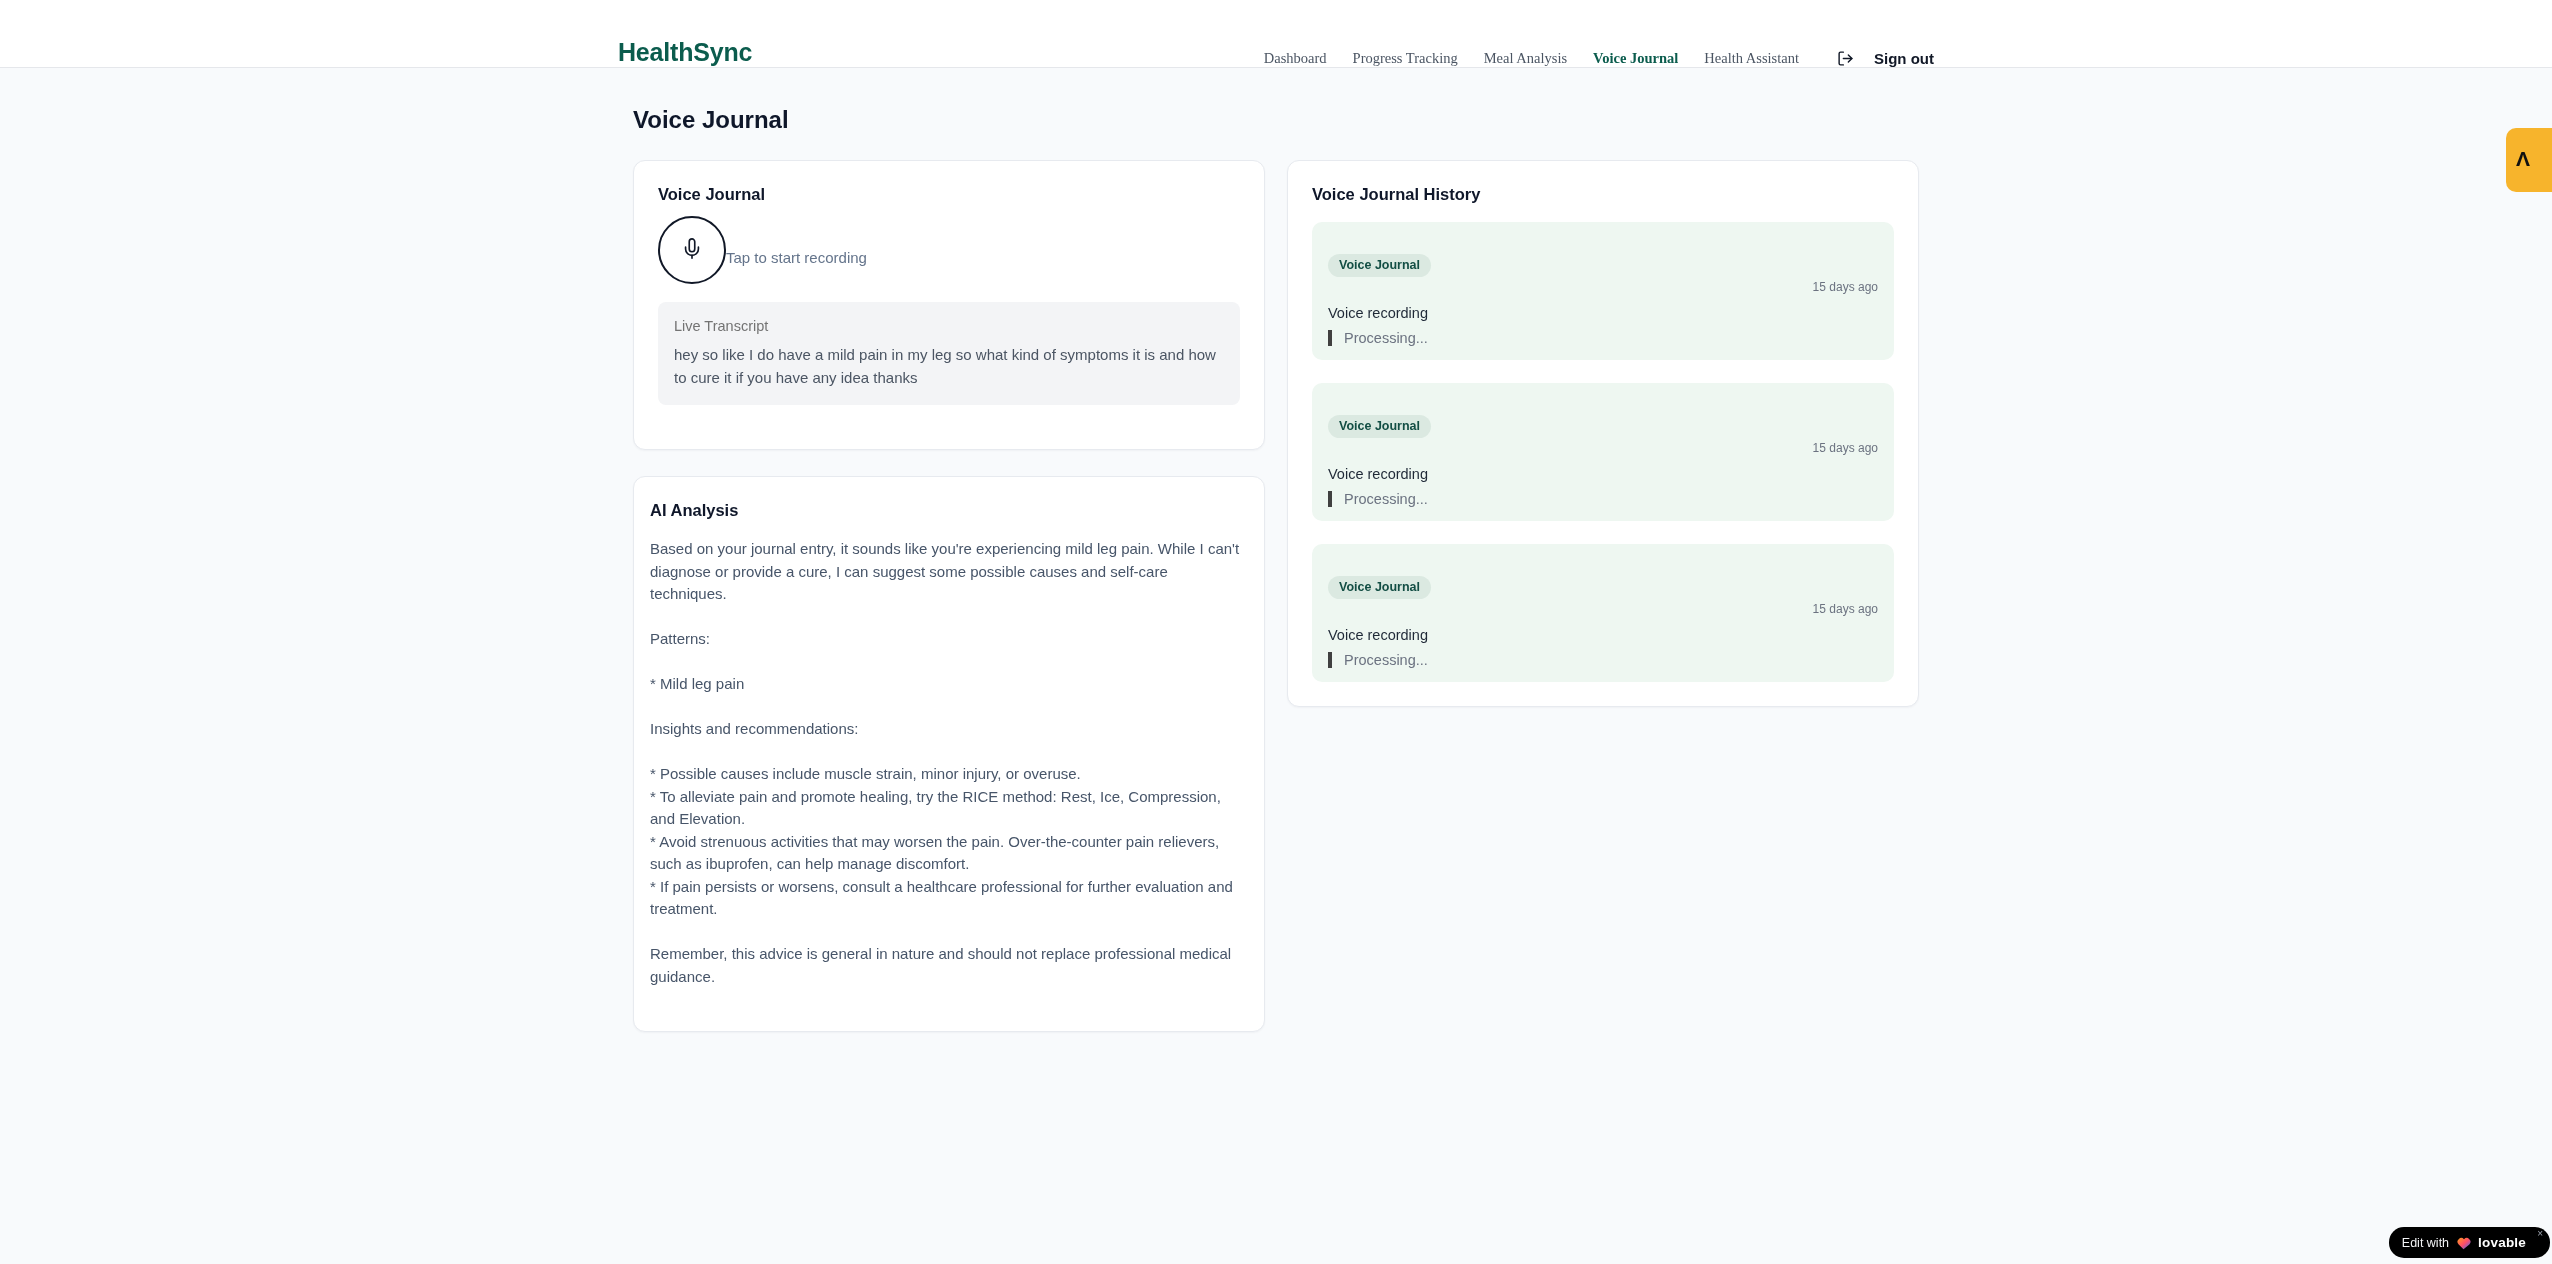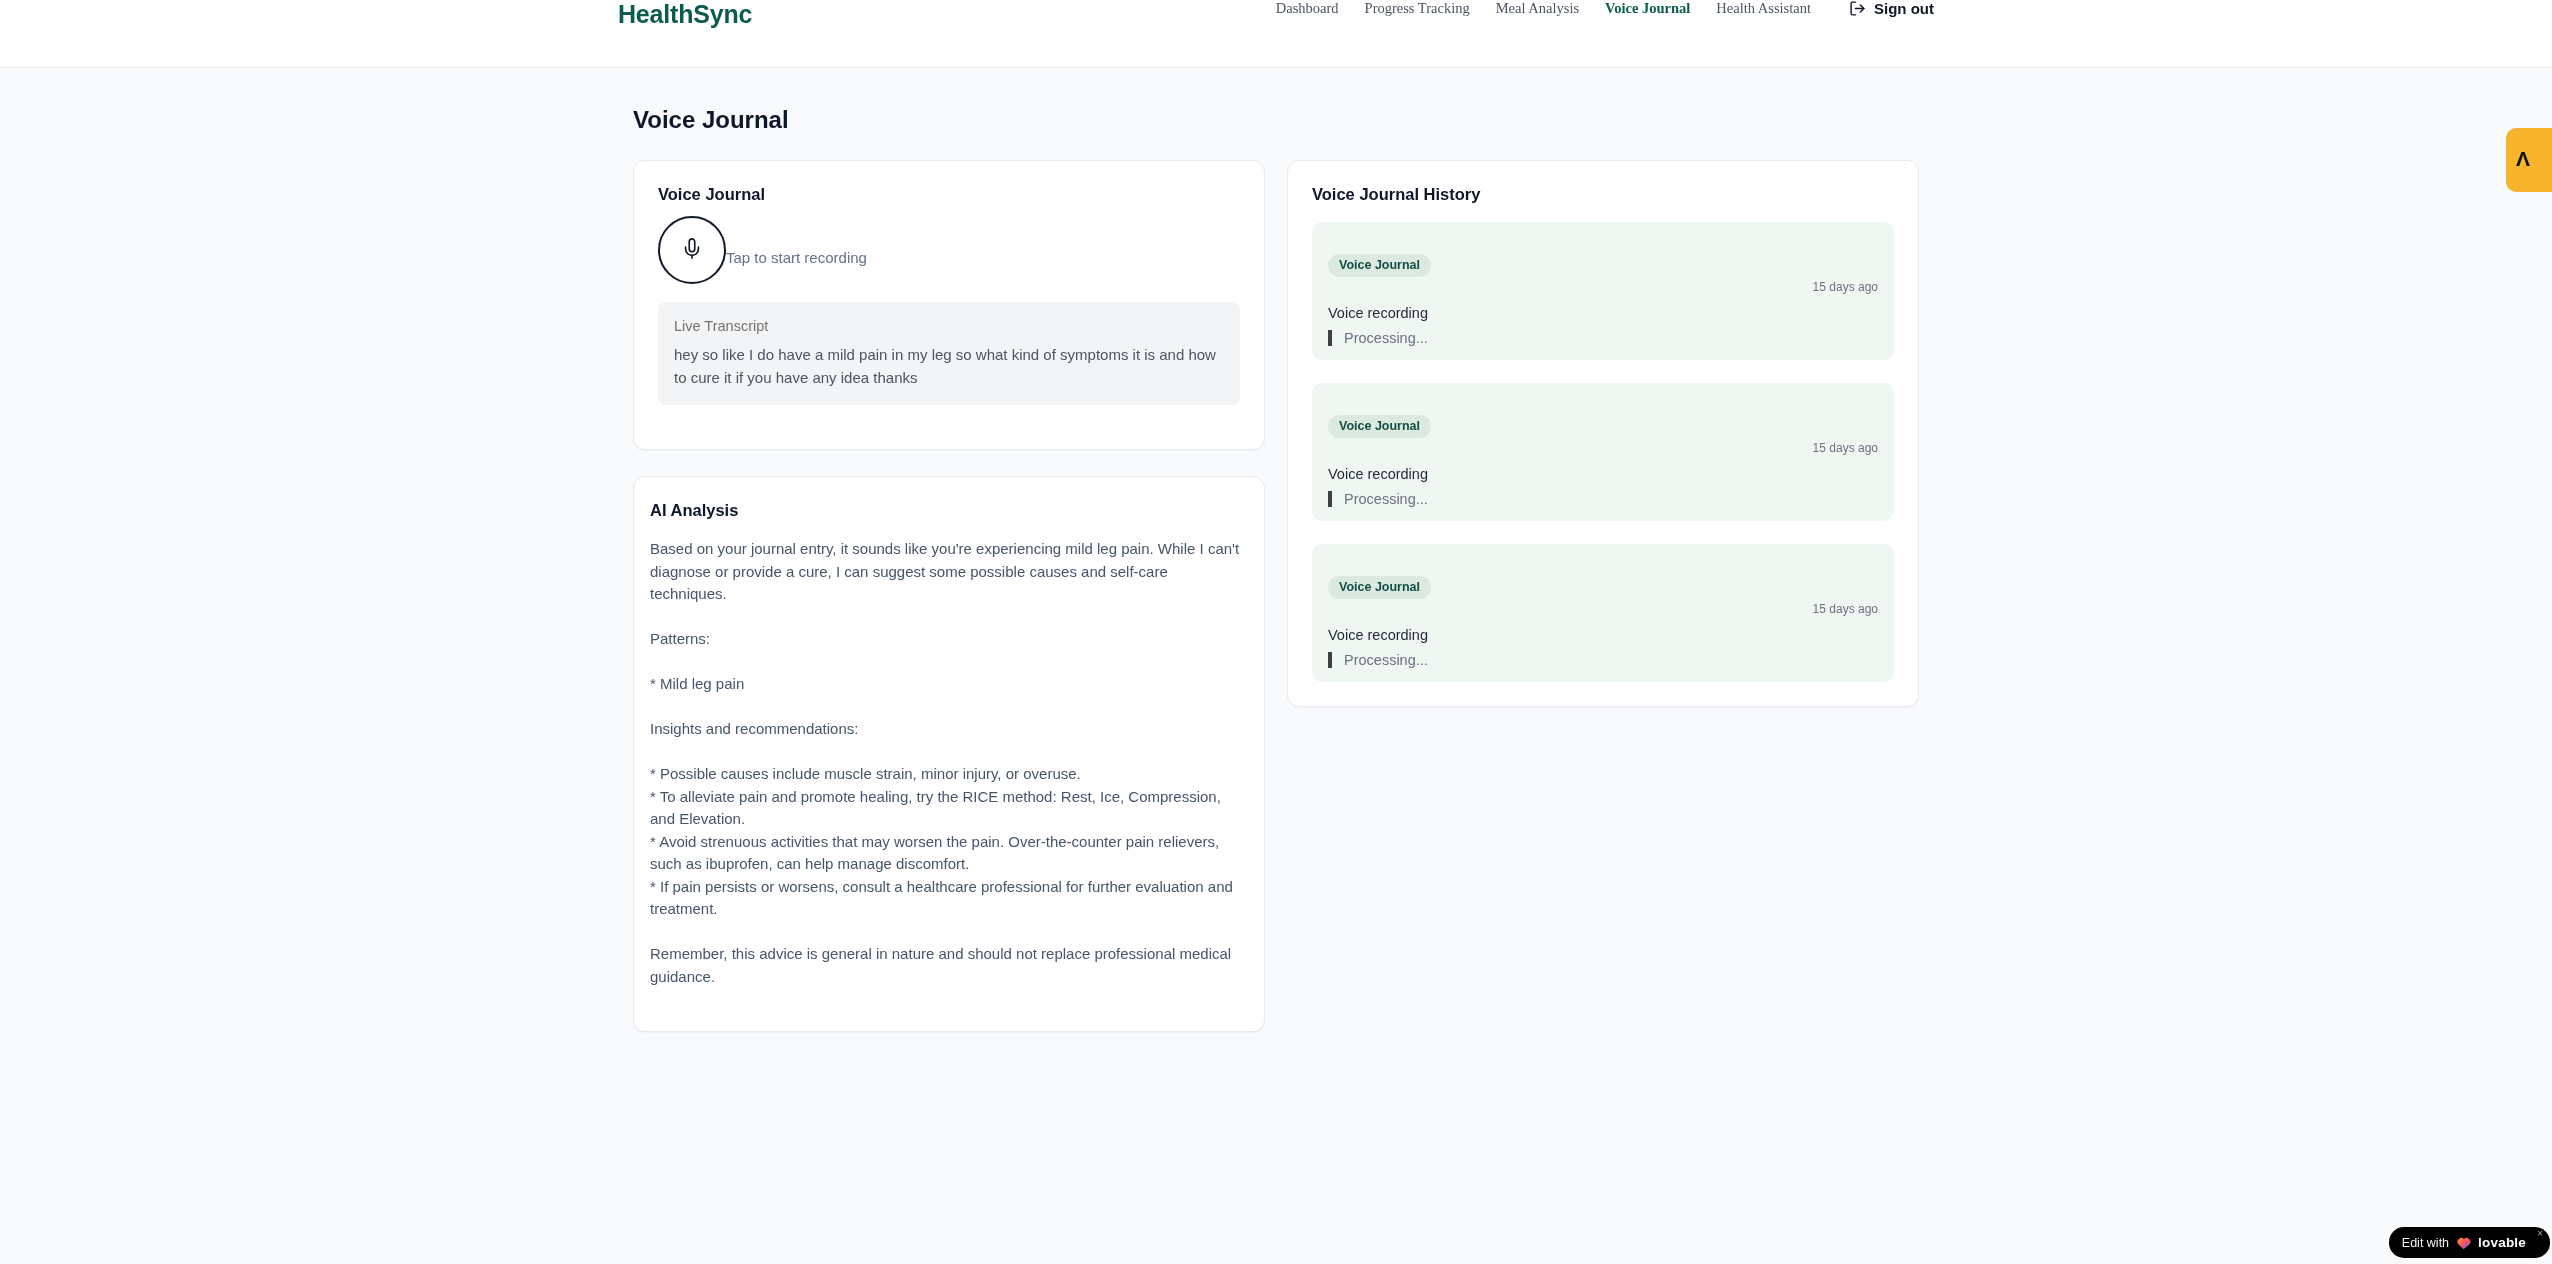--- a/index.html
+++ b/index.html
@@ -8,27 +8,27 @@
     font-family:"Liberation Sans", sans-serif;
     background:#f8fafc;
     color:#0f172a;
     position:relative;
   }
 
   
   .app-header { background:#fff; border-bottom:1px solid #e5e7eb; height:68px; }
   .header-inner {
     width:1316px; margin:0 auto; height:100%;
-    display:flex; align-items:flex-start; justify-content:space-between;
+    display:flex; align-items:flex-end; justify-content:space-between;
   }
   .brand { font-size:25px; font-weight:700; color:#0b5c4d; letter-spacing:-0.2px; cursor:pointer; }
   .top-nav { display:flex; align-items:center; gap:26px; }
   .nav-link { font-size:14.5px; color:#4b5563; cursor:pointer; text-decoration:none;font-family:Liberation Serif, serif; }
   .nav-link.active { color:#0b5c4d; font-weight:600; }
-  .signout { display:flex; align-items:center; gap:8px; margin-left:12px; cursor:pointer;
+  .signout { display:flex; align-items:center; gap:20px; margin-left:12px; cursor:pointer;
              font-size:15px; font-weight:600; color:#111827; }
   .signout svg { display:block; }
 
   
   .main-wrap { width:1286px; margin:0 auto; }
   .page-title { margin-top:38px; margin-bottom:26px; font-size:24px; font-weight:700; color:#0f172a; }
   .columns { display:flex; gap:22px; align-items:flex-start; }
   .col { flex:1; display:flex; flex-direction:column; gap:26px; min-width:0; }
 
   .card {

